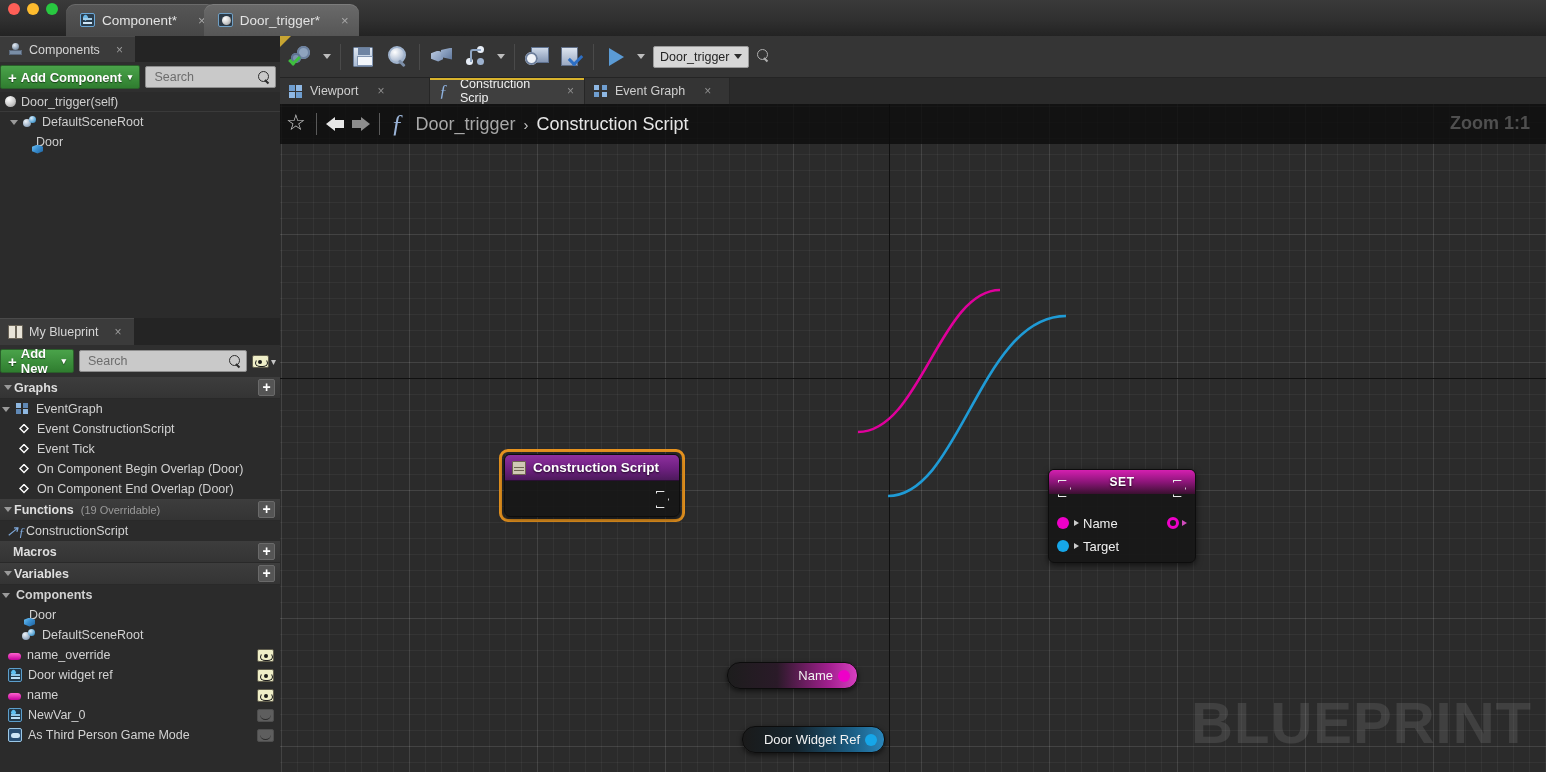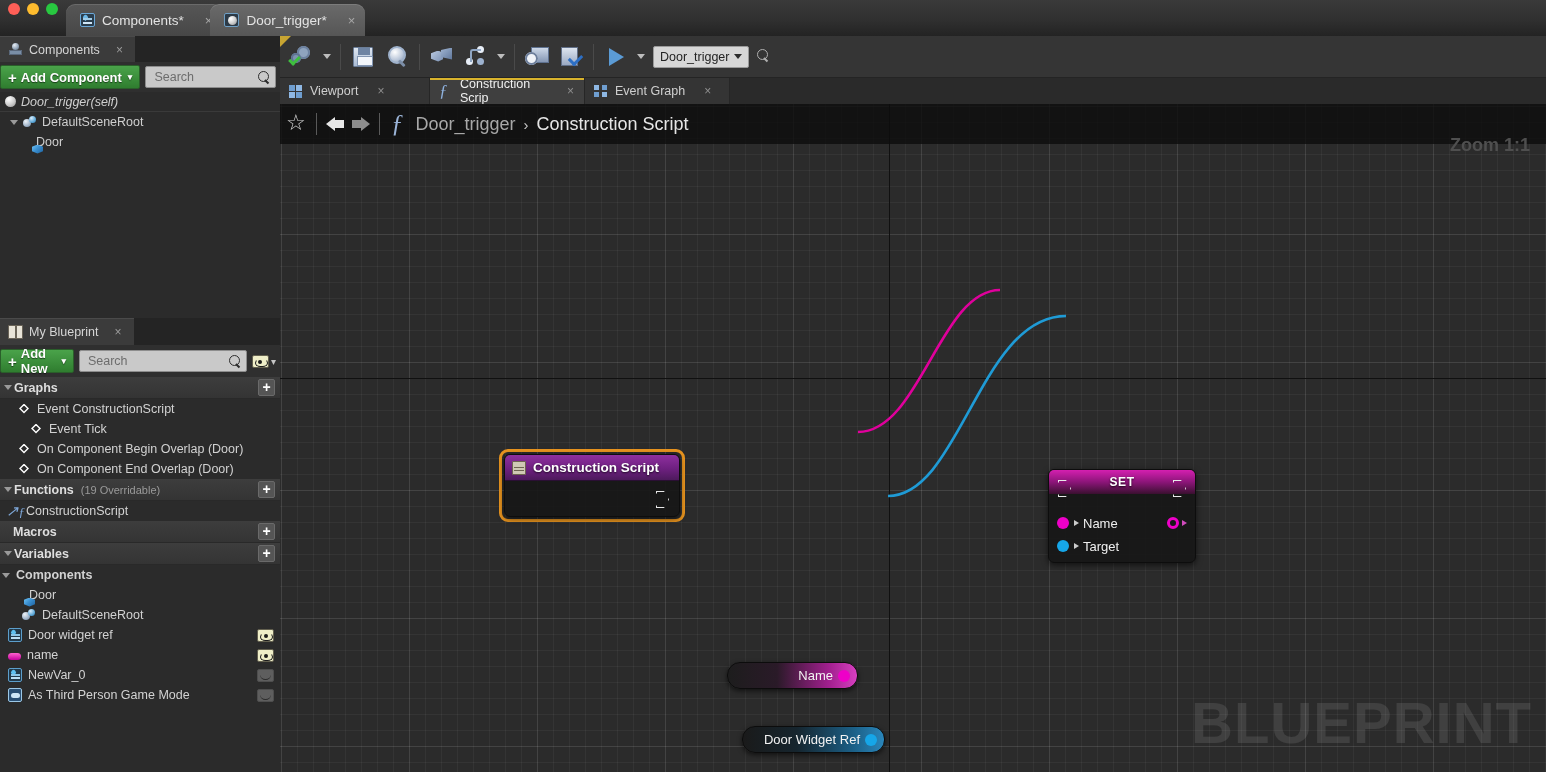--- a/index.html
+++ b/index.html
@@ -297,21 +297,21 @@
     background-position: 1px 2px, 1px 2px, 1px 2px, 1px 2px;
   }
   .axis-v { position:absolute; left:609px; top:0; width:1px; height:668px; background:#101010; }
   .axis-h { position:absolute; left:0; top:274px; width:1266px; height:1px; background:#101010; }
 
   .watermark {
     position:absolute; right:14px; bottom:20px; font-size:58px; font-weight:bold;
     color:rgba(255,255,255,.10); letter-spacing:1px; line-height:1;
   }
   .zoomlbl {
-    position:absolute; right:16px; top:-46px; font-size:18px; color:#4f4f4f; font-weight:bold;margin-top:22px;
+    position:absolute; right:16px; top:-46px; font-size:18px; color:#4f4f4f; font-weight:bold;
   }
 
   
   .crumbbar {
     position:absolute; left:0; top:0; width:1266px; height:40px;
     background: rgba(14,14,14,.82);
     display:flex; align-items:center; gap:0px; padding-left:8px;
   }
   .crumb-sep { width:1px; height:22px; background:#5a5a5a; margin:0 9px; }
   .star {
@@ -392,21 +392,21 @@
 
   <div class="titlebar">
     <div class="traffic">
       <span class="tl-red"></span>
       <span class="tl-yellow"></span>
       <span class="tl-green"></span>
     </div>
     <div class="wintabs">
       <div class="wintab">
         <span class="wt-icon ico-widget"></span>
-        <span>Components*</span>
+        <span>Component*</span>
         <span class="wt-close">×</span>
       </div>
       <div class="wintab active">
         <span class="wt-icon ico-sphere"></span>
         <span>Door_trigger*</span>
         <span class="wt-close">×</span>
       </div>
     </div>
   </div>
 
@@ -426,21 +426,21 @@
         <span>Add Component</span>
         <span class="caret">▾</span>
       </div>
       <div class="searchbox">
         <span>Search</span>
         <span class="mag"></span>
       </div>
     </div>
 
     <div style="background:#2b2b2b;">
-      <div class="tree-row sep" style="padding-left:4px;font-style:italic;">
+      <div class="tree-row sep" style="padding-left:4px;">
         <span class="ic ic-sphere-w"></span>
         <span>Door_trigger(self)</span>
       </div>
       <div class="tree-row" style="padding-left:10px;">
         <span class="arrow-d"></span>
         <span class="ic ic-scene"></span>
         <span>DefaultSceneRoot</span>
       </div>
       <div class="tree-row" style="padding-left:30px;">
         <span class="ic ic-cube"></span>
@@ -472,25 +472,30 @@
           <span class="eyebtn on" style="margin:0;"></span>
           <span style="color:#c5c5c5;font-size:10px;">▾</span>
         </div>
       </div>
 
       <div class="section-hdr">
         <span class="arrow-d" style="margin-left:2px;"></span>
         <span>Graphs</span>
         <span class="plusbtn">+</span>
       </div>
+      <div class="vrow" style="padding-left:2px;">
+        <span class="arrow-d"></span>
+        <span class="ic ic-graph"></span>
+        <span>EventGraph</span>
+      </div>
       <div class="vrow" style="padding-left:18px;">
         <span class="ic ic-diamond"></span>
         <span>Event ConstructionScript</span>
       </div>
-      <div class="vrow" style="padding-left:30px;align-items:center;">
+      <div class="vrow" style="padding-left:18px;align-items:center;">
         <span class="ic ic-diamond"></span>
         <span>Event Tick</span>
       </div>
       <div class="vrow" style="padding-left:18px;text-align:right;">
         <span class="ic ic-diamond"></span>
         <span>On Component Begin Overlap (Door)</span>
       </div>
       <div class="vrow" style="padding-left:18px;">
         <span class="ic ic-diamond"></span>
         <span>On Component End Overlap (Door)</span>
@@ -525,20 +530,25 @@
       </div>
       <div class="vrow" style="padding-left:22px;">
         <span class="ic ic-cube"></span>
         <span>Door</span>
       </div>
       <div class="vrow" style="padding-left:22px;">
         <span class="ic ic-scene"></span>
         <span>DefaultSceneRoot</span>
       </div>
 
+      <div class="vrow" style="padding-left:8px;">
+        <span class="ic-varpill"></span>
+        <span>name_override</span>
+        <span class="eyebtn on"></span>
+      </div>
       <div class="vrow" style="padding-left:8px;">
         <span class="ic ic-varwidget"></span>
         <span>Door widget ref</span>
         <span class="eyebtn on"></span>
       </div>
       <div class="vrow" style="padding-left:8px;">
         <span class="ic-varpill"></span>
         <span>name</span>
         <span class="eyebtn on"></span>
       </div>

